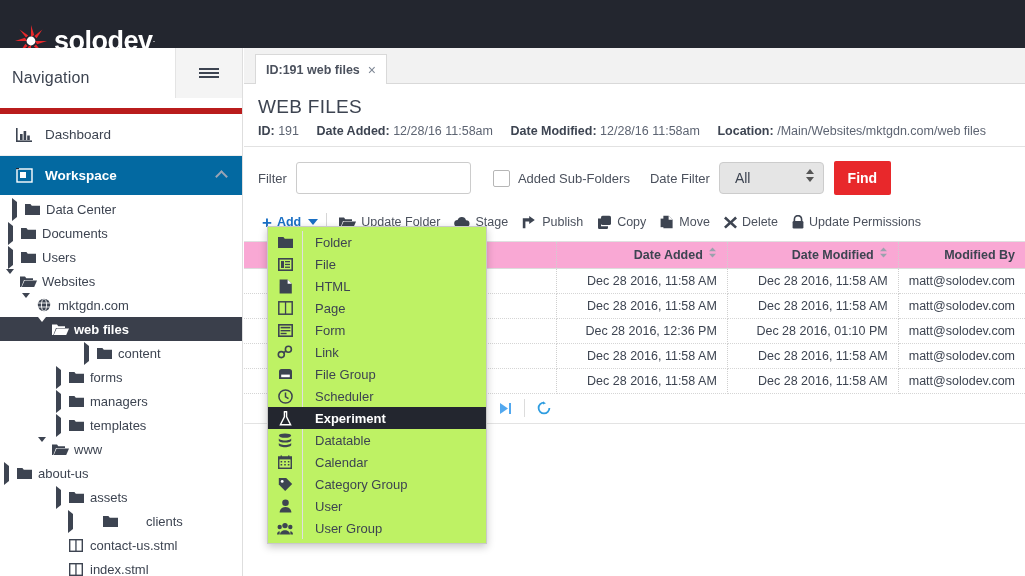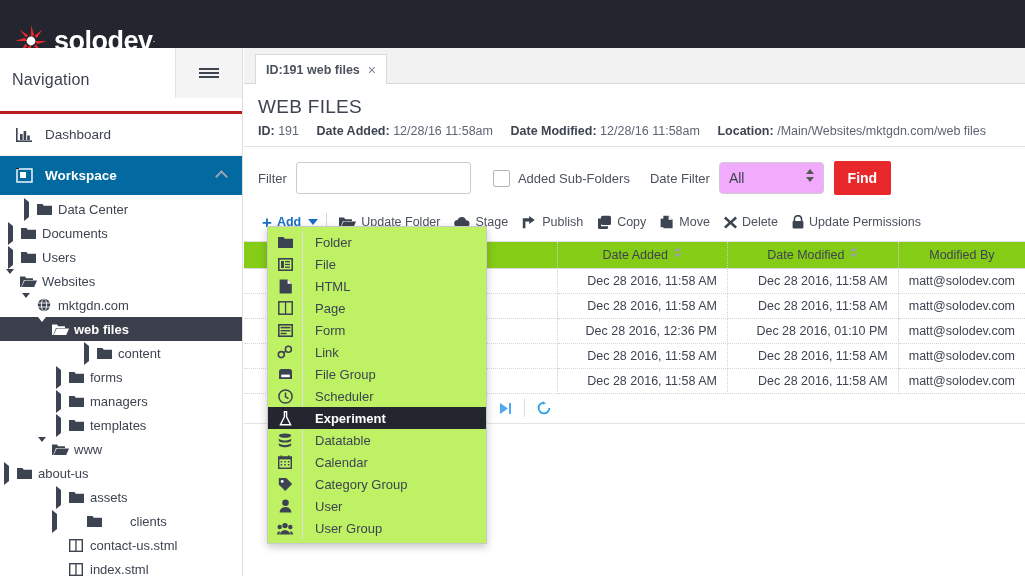--- a/index.html
+++ b/index.html
@@ -25,21 +25,21 @@
     margin-left: 6px; line-height: 34px;
   }
   .logo-reg { color: #ffffff; font-size: 9px; vertical-align: super; }
 
   
   .sidebar {
     position: absolute; left: 0; top: 48px; width: 243px; height: 528px;
     background: #ffffff; border-right: 1px solid #dedede;
   }
   .nav-header {
-    position: relative; height: 66px; border-bottom: 3px solid #b91c1c;
+    position: relative; height: 66px; border-bottom: 6px solid #b91c1c;
     display: flex; align-items: center;
   }
   .nav-title {
     font-size: 16px; color: #3d4451; padding-left: 12px; letter-spacing: .2px;
   }
   .hamburger-btn {
     position: absolute; right: 0; top: 0; width: 67px; height: 50px;
     background: #f4f4f4; border-left: 1px solid #e4e4e4;
     display: flex; align-items: center; justify-content: center; cursor: pointer;
   }
@@ -92,22 +92,22 @@
   .filterbar label { font-size: 13px; color: #4b515d; }
   .filter-input {
     width: 175px; height: 32px; margin-left: 9px;
     border: 1px solid #cccccc; border-radius: 3px; background: #fff;
   }
   .chk { width: 17px; height: 17px; border: 1px solid #b6b6b6; background: #fff; margin-left: 22px; border-radius: 2px;}
   .chk-lbl { font-size: 13px; color: #4b515d; margin-left: 8px; }
   .df-lbl { font-size: 13px; color: #4b515d; margin-left: 20px; }
   .sel-box {
     position: relative; width: 105px; height: 32px; margin-left: 9px;
-    border: 1px solid #cccccc; border-radius: 4px; background: #f0abfc;
-    display: flex; align-items: center; padding-left: 9px; font-size: 14px; color: #3d4451;
+    border: 1px solid #cccccc; border-radius: 4px; background: #e5e5e5;
+    display: flex; align-items: center; padding-left: 15px; font-size: 14px; color: #3d4451;
   }
   .sel-arrows { position: absolute; right: 9px; top: 6px; display: flex; flex-direction: column; }
   .sel-arrows .up { width:0;height:0;border-left:4px solid transparent;border-right:4px solid transparent;border-bottom:5px solid #555; }
   .sel-arrows .dn { width:0;height:0;border-left:4px solid transparent;border-right:4px solid transparent;border-top:5px solid #555; margin-top:3px;}
   .find-btn {
     margin-left: 10px; width: 57px; height: 34px; background: #e8282b; color: #fff;
     font-size: 14px; font-weight: bold; border: none; border-radius: 2px; cursor: pointer;
   }
 
   
@@ -120,22 +120,22 @@
   .add-grp { display: flex; align-items: center; margin-right: 8px; cursor: pointer; }
   .plus { color: #1a6fc4; font-size: 17px; font-weight: bold; line-height: 1; }
   .add-lbl { color: #1a6fc4; font-weight: bold; margin: 0 7px 0 5px; }
   .add-caret { width:0;height:0;border-left:5px solid transparent;border-right:5px solid transparent;border-top:6px solid #1a6fc4; }
   .tb-sep { width: 1px; height: 18px; background: #d6d6d6; margin-right: 12px; }
 
   
   .tablewrap { margin-top: 4px; border-top: 1px solid #e0e0e0; }
   table.grid { width: 100%; border-collapse: collapse; font-size: 12.5px; }
   table.grid thead th {
-    background: #84cc16; height: 26px; font-weight: normal; color: #3d4451;
-    border-bottom: 1px solid #dcdcdc; padding: 0 10px; 
+    background: #f9a8d4; height: 26px; font-weight: bold; color: #3d4451;
+    border-bottom: 1px solid #dcdcdc; padding: 0 10px; text-align: right;
     border-right: 1px dotted #cfcfcf;
   }
   table.grid thead th.first { border-left: none; }
   table.grid tbody td {
     height: 25px; padding: 0 10px; text-align: right; color: #3d4451;
     border-bottom: 1px dotted #d5d5d5; border-right: 1px dotted #cfcfcf;
   }
   table.grid th:last-child, table.grid td:last-child { border-right: none; }
   .sort-ic { display: inline-block; margin-left: 5px; position: relative; top: -1px; }
 
@@ -228,21 +228,21 @@
           <g fill="#23262f">
               <rect x="0" y="0" width="3" height="1.2"></rect>
             </g>
         </svg>
       </span>
       <span class="lbl">Workspace</span>
       <span class="chev-up"></span>
     </div>
 
     <div class="tree" id="tree-root">
-        <div class="tree-row" style="padding-left: 20px;">
+        <div class="tree-row" style="padding-left: 8px;">
           <span class="tw"><span class="caret-r"></span></span>
           <span class="tree-ic">
             <svg width="15" height="13" viewBox="0 0 15 13">
               <path d="M0 1h5.4l1.4 1.8H15V12H0z" fill="#3d4451"></path>
             </svg>
           </span>
           <span class="tree-lbl">Data Center</span>
         </div>
         <div class="tree-row" style="padding-left: 4px;">
           <span class="tw"><span class="caret-r"></span></span>
@@ -350,21 +350,21 @@
         </div>
         <div class="tree-row" style="padding-left: 52px;">
           <span class="tw"><span class="caret-r"></span></span>
           <span class="tree-ic">
             <svg width="15" height="13" viewBox="0 0 15 13">
               <path d="M0 1h5.4l1.4 1.8H15V12H0z" fill="#3d4451"></path>
             </svg>
           </span>
           <span class="tree-lbl">assets</span>
         </div>
-        <div class="tree-row" style="padding-left: 48px; gap: 22px;">
+        <div class="tree-row" style="padding-left: 64px; gap: 22px;">
           <span class="tw"><span class="caret-r"></span></span>
           <span class="tree-ic">
             <svg width="15" height="13" viewBox="0 0 15 13">
               <path d="M0 1h5.4l1.4 1.8H15V12H0z" fill="#3d4451"></path>
             </svg>
           </span>
           <span class="tree-lbl">clients</span>
         </div>
         <div class="tree-row" style="padding-left: 52px;">
           <span class="tw"></span>

